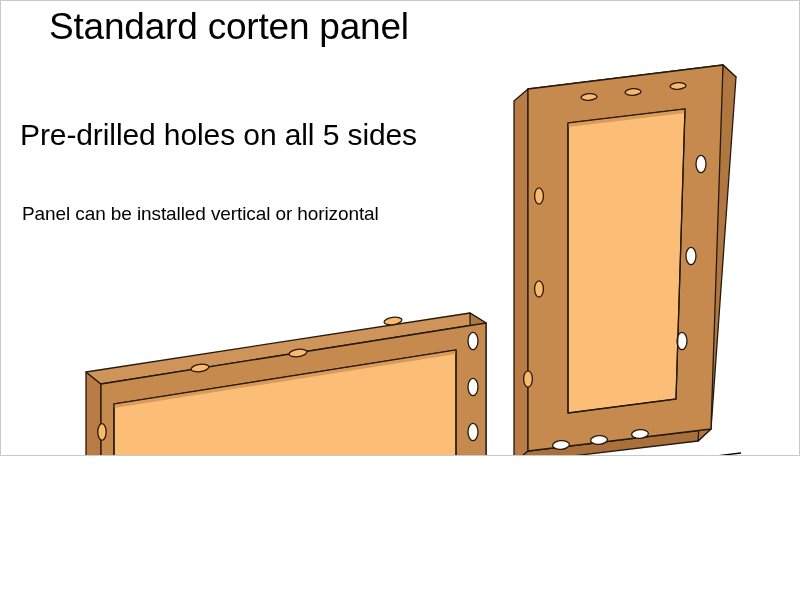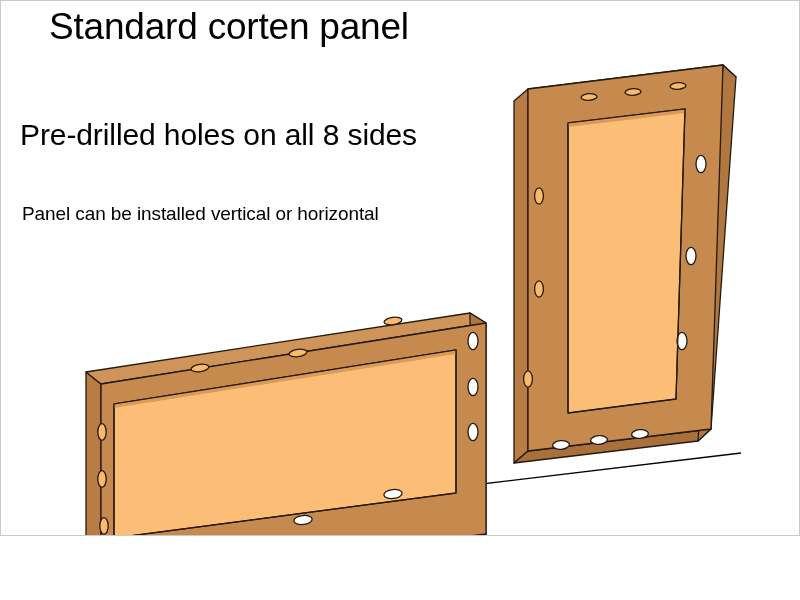--- a/index.html
+++ b/index.html
@@ -8,21 +8,21 @@
     padding: 0;
     background: #ffffff;
   }
   body {
     font-family: "Liberation Sans", sans-serif;
     -webkit-font-smoothing: antialiased;
   }
   #slide {
     position: relative;
     width: 800px;
-    height: 536px;
+    height: 456px;
     background: #ffffff;
     overflow: hidden;
     border: 1px solid #c9c9c9;
     box-sizing: border-box;
   }
   .txt {
     position: absolute;
     color: #000000;
     font-family: "Liberation Sans", sans-serif;
     white-space: nowrap;
@@ -57,21 +57,21 @@
     height: 600px;
   }
 </style>
 </head>
 <body>
 
 <div id="slide">
 
   <div class="txt" id="title-text">Standard corten panel</div>
 
-  <div class="txt" id="subtitle-text">Pre-drilled holes on all 8 sides</div>
+  <div class="txt" id="subtitle-text">Pre-drilled holes on all 5 sides</div>
 
   <div class="txt" id="note-text">Panel can be installed vertical or horizontal</div>
 
   <svg id="panel-illustration" viewBox="0 0 800 600">
 
     <line x1="447" y1="487" x2="740" y2="452" stroke="#000000" stroke-width="1.3"></line>
 
     <g stroke="#241a10" stroke-width="1.3" stroke-linejoin="round">
 
       <polygon points="513,100 527,88 527,450 513,462" fill="#B87C44"></polygon>

